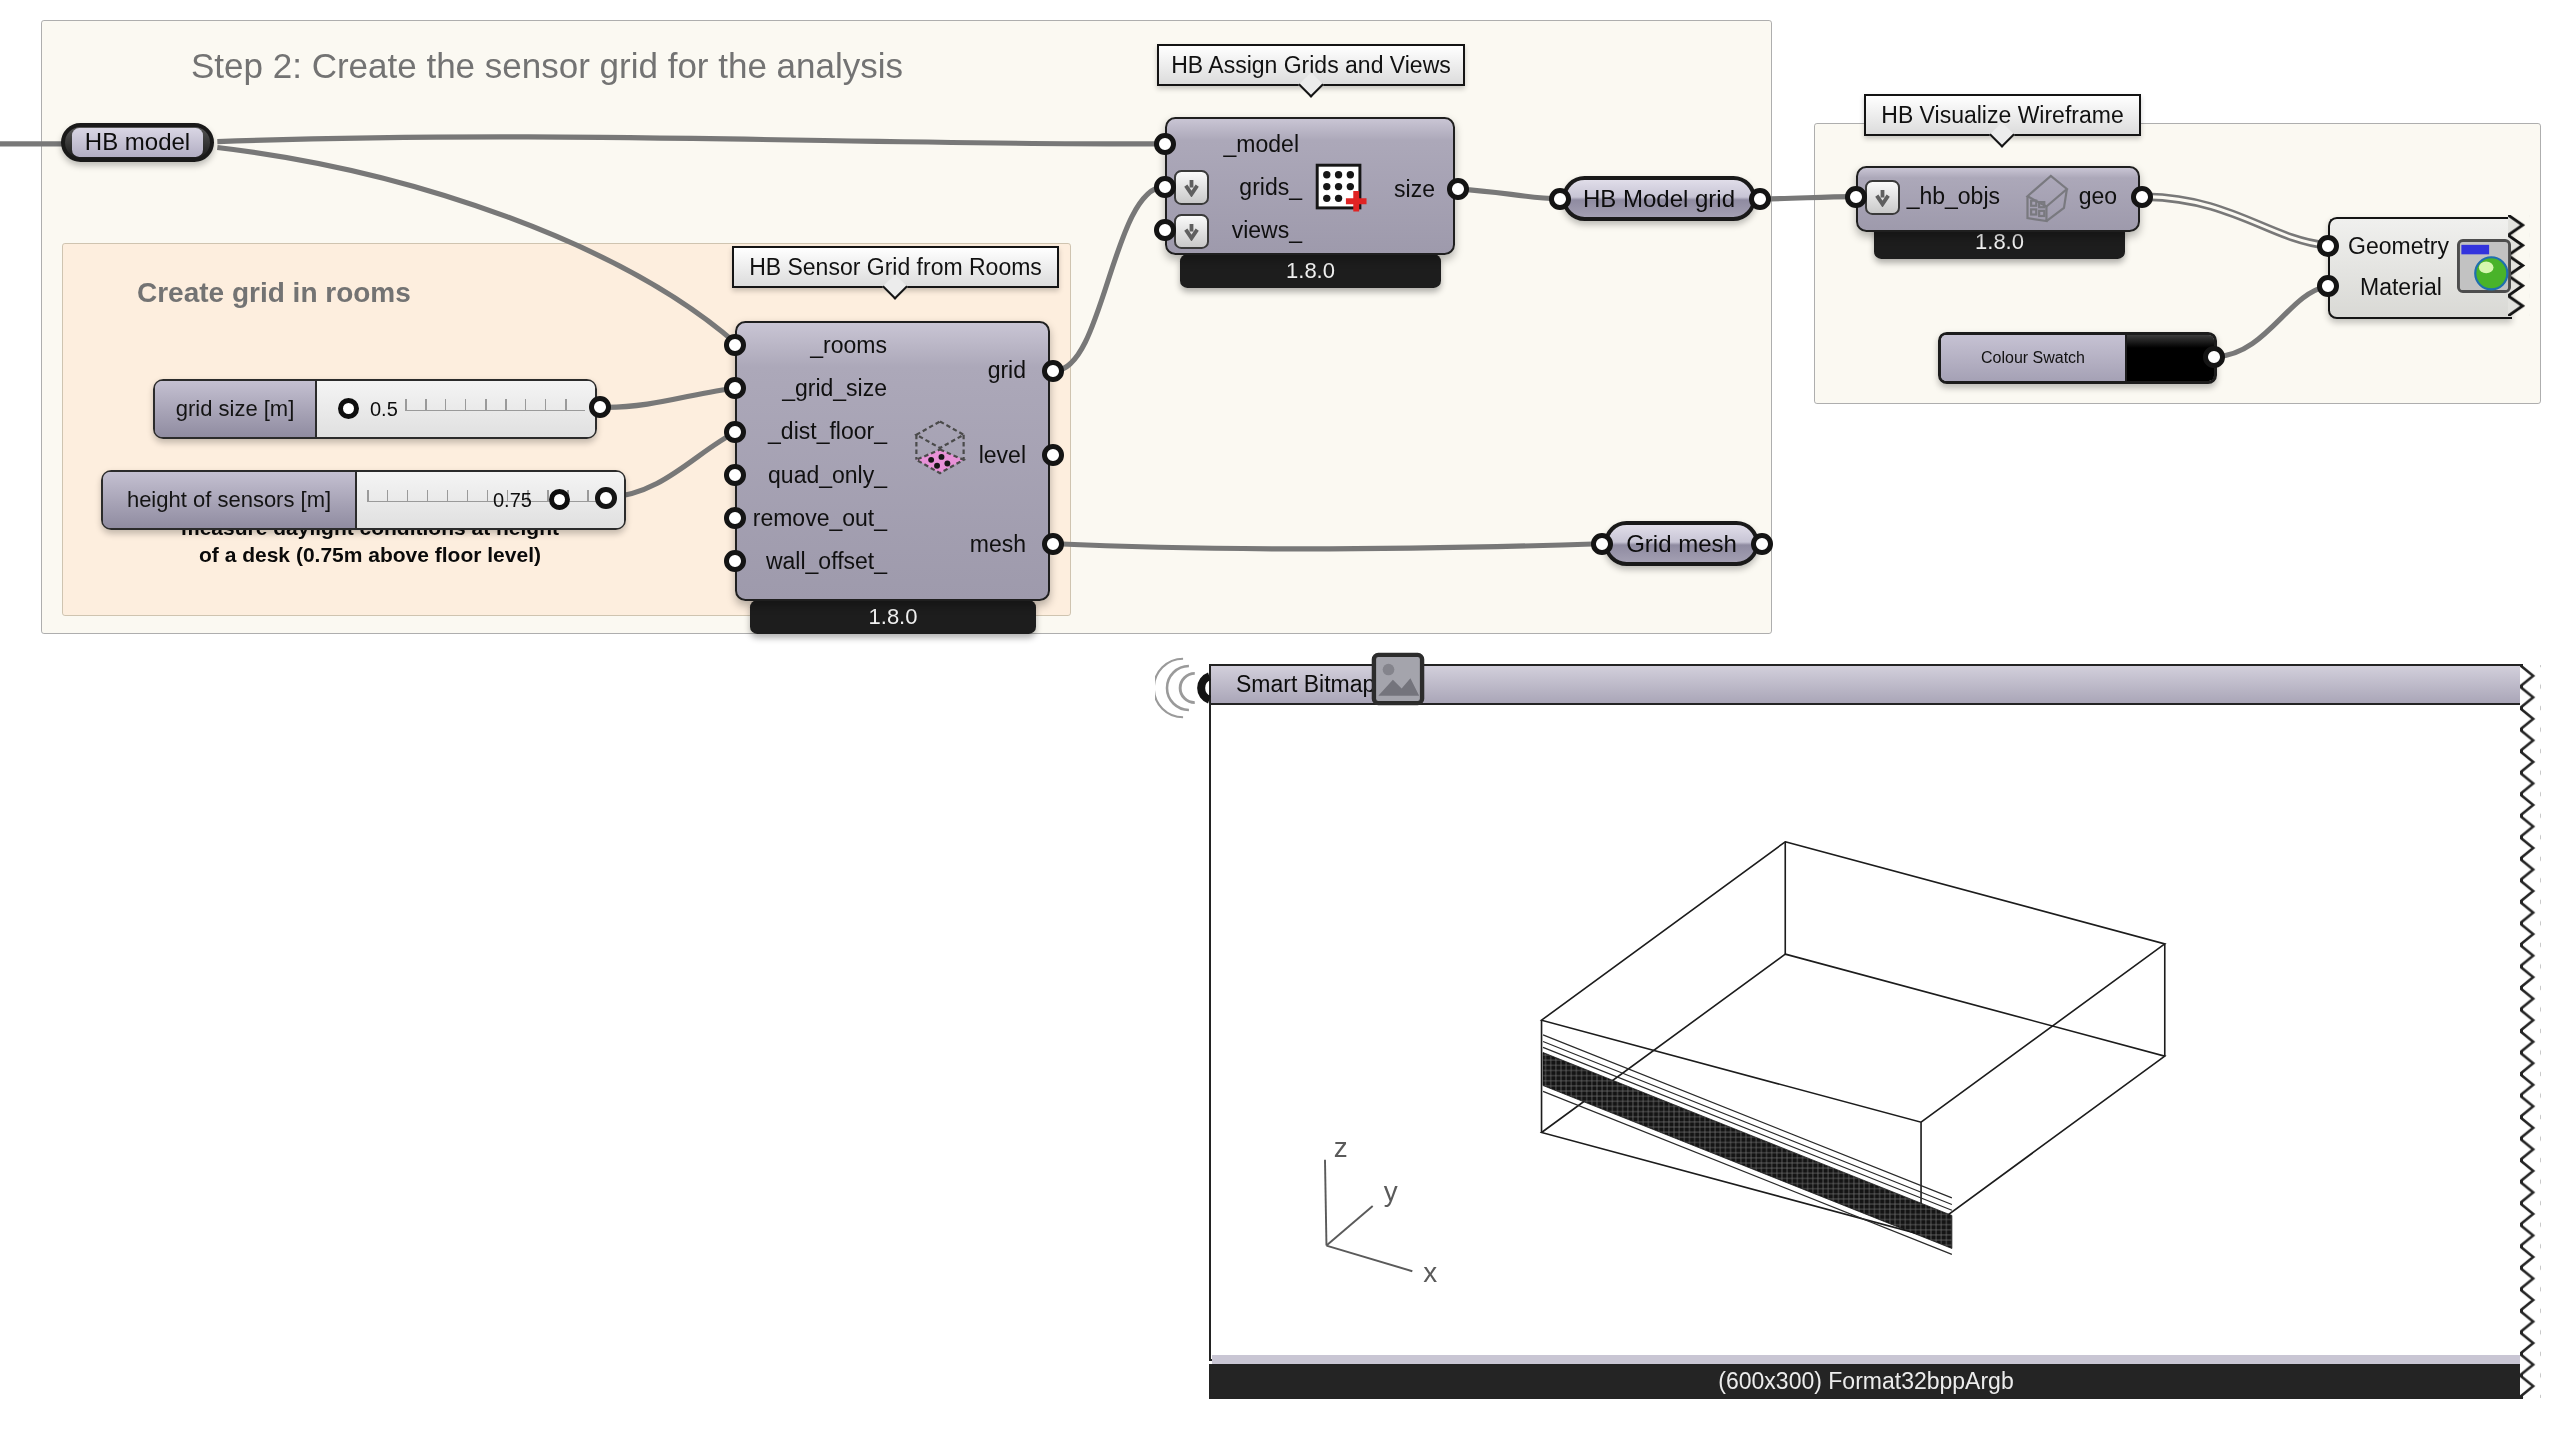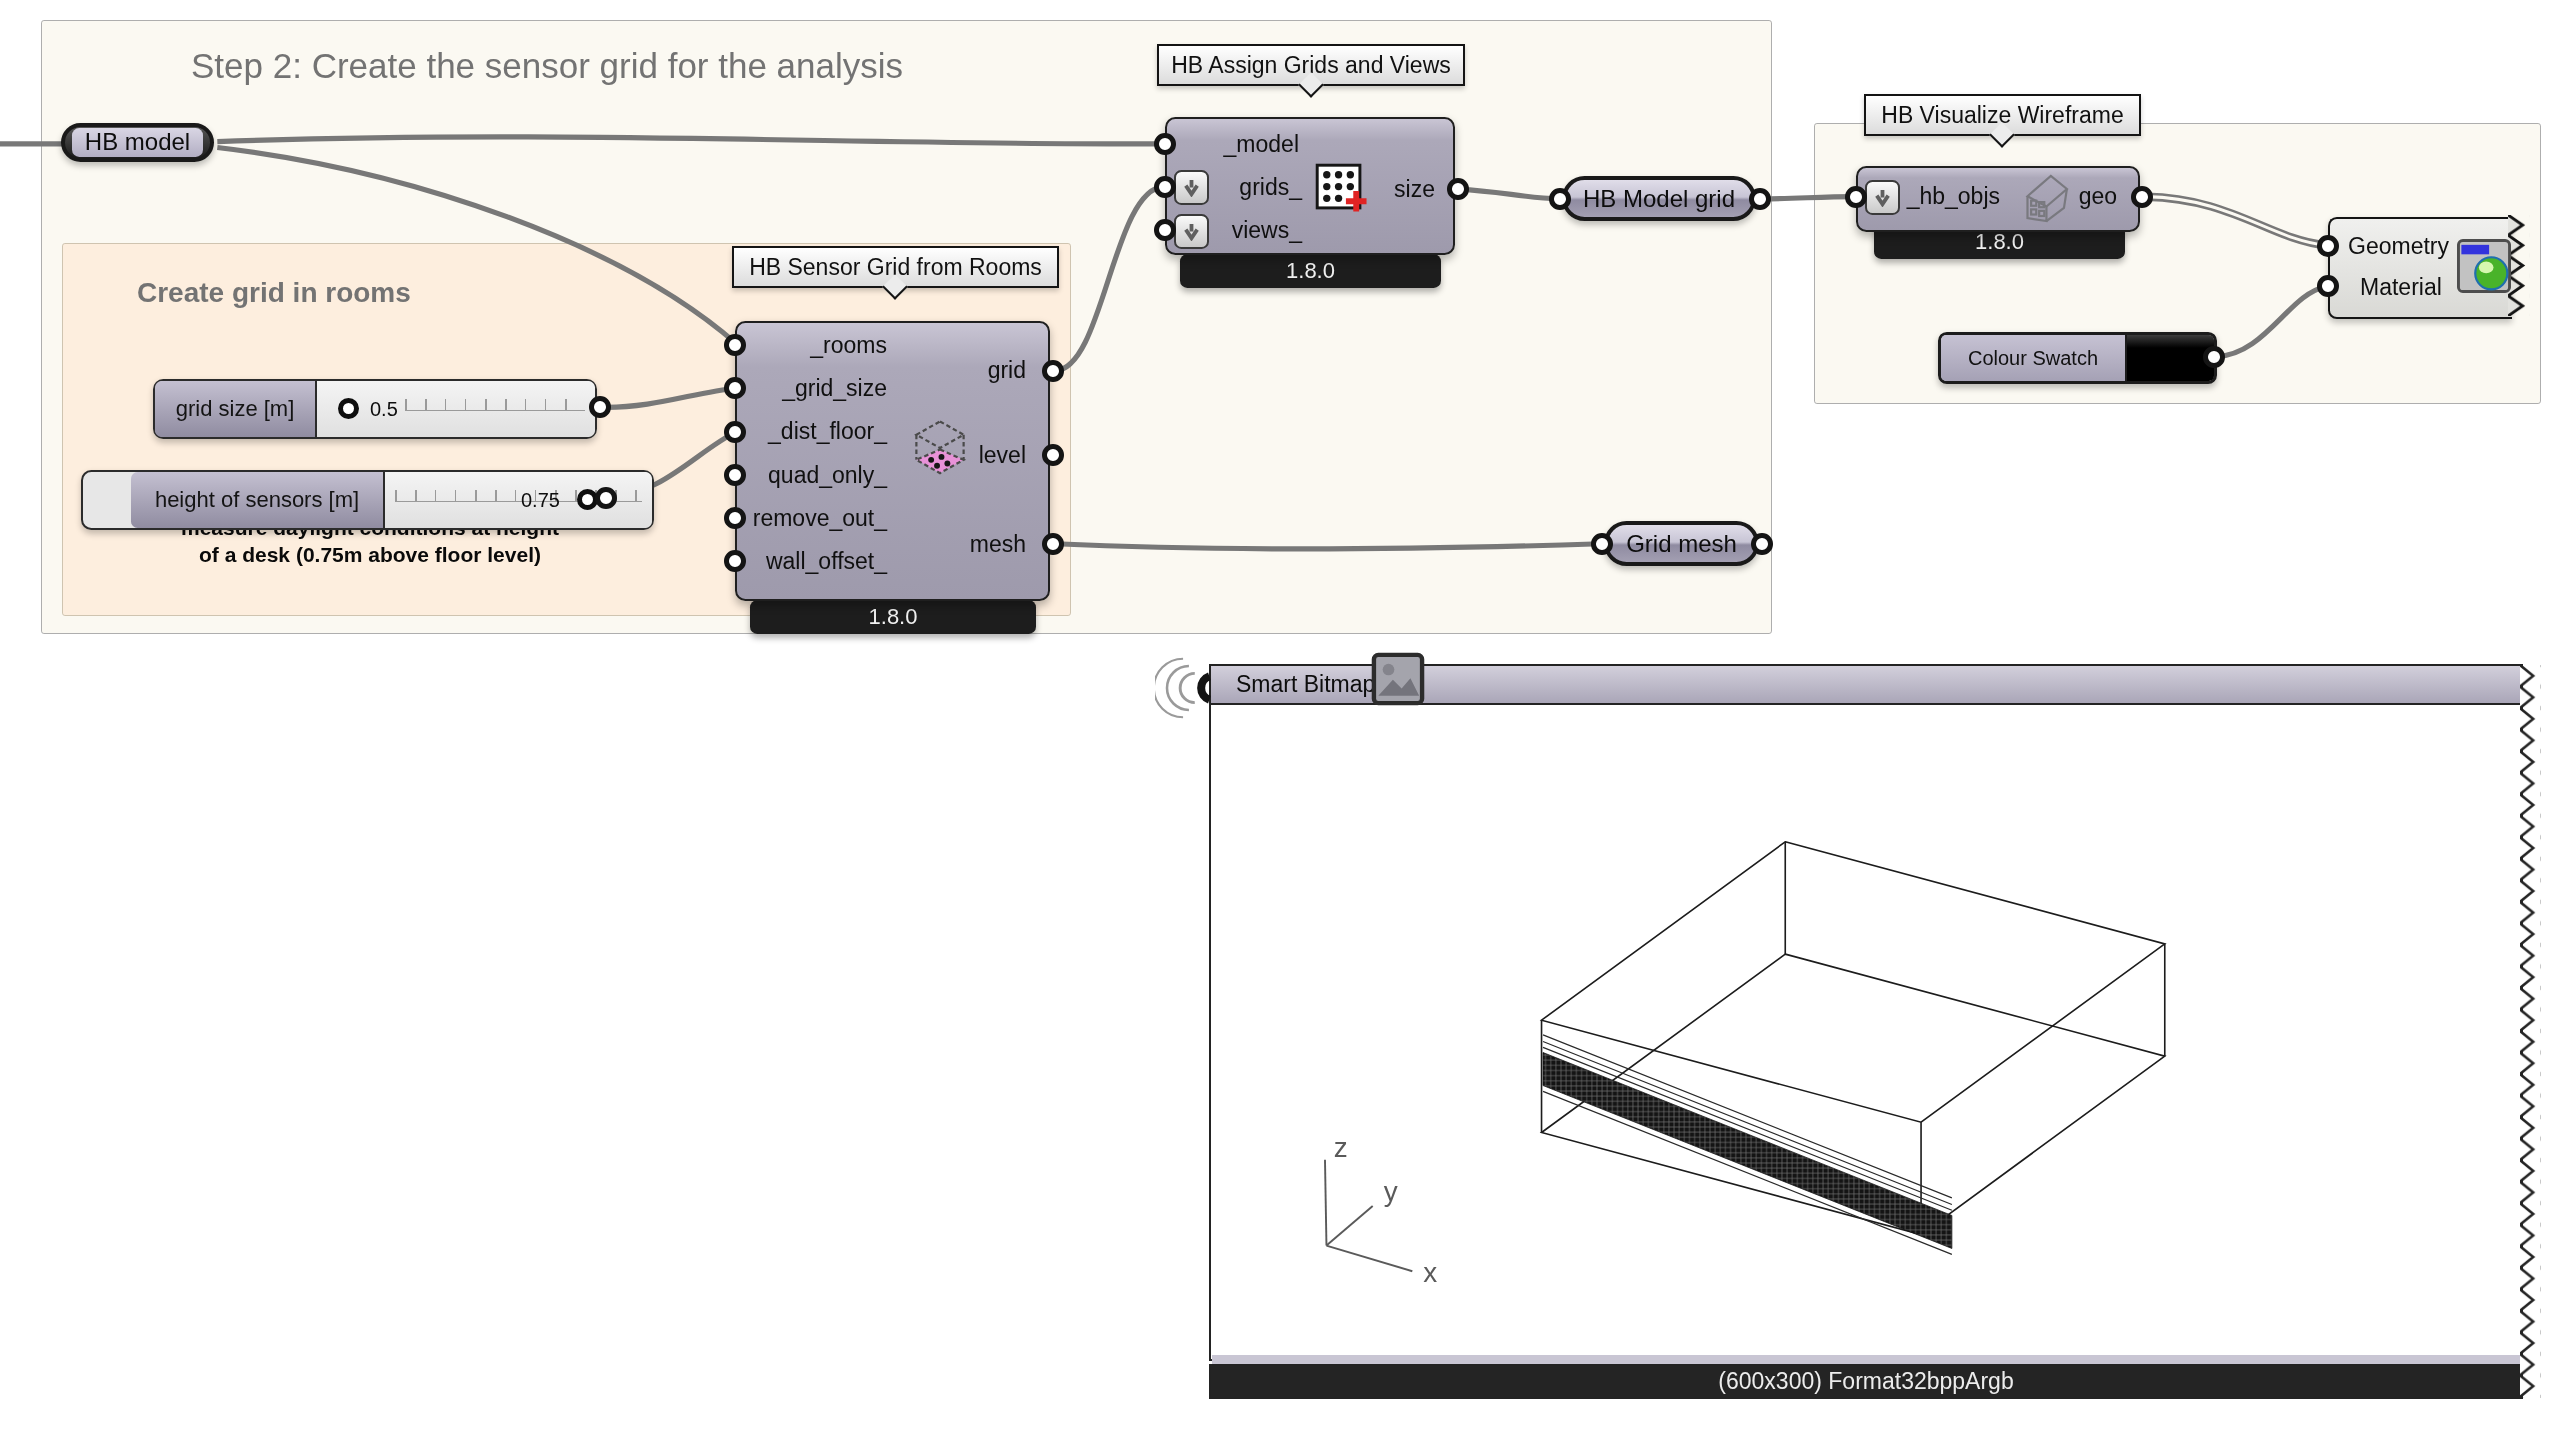--- a/index.html
+++ b/index.html
@@ -87,21 +87,21 @@
 
   <div class="slider" style="left:153px;top:379px;width:440px;">
     <div class="label" style="width:160px;">grid size [m]</div>
     <div class="track">
       <div class="ticks" style="left:88px;right:10.3px;"></div>
       <div class="knob" style="left:20.5px;"></div>
       <div class="slider-value" style="left:53px;">0.5</div>
     </div>
   </div>
 
-  <div class="slider" style="left:81px;top:470px;width:521px;padding-left:48px;">
+  <div class="slider" style="left:101px;top:470px;width:521px;">
     <div class="label" style="width:252px;">height of sensors [m]</div>
     <div class="track">
       <div class="ticks" style="left:10.3px;right:10.3px;"></div>
       <div class="slider-value" style="left:136px;">0.75</div>
       <div class="knob" style="left:192px;"></div>
     </div>
   </div>
   <div class="grip" style="left:589px;top:396px;"></div>
   <div class="grip" style="left:595px;top:487px;"></div>
 
@@ -223,21 +223,21 @@
       <rect x="19" y="42" width="7" height="7"></rect>
         <rect x="30" y="44" width="7" height="7"></rect>
       <rect x="19" y="54" width="7" height="7"></rect>
         <rect x="30" y="56" width="7" height="7"></rect>
     </g>
   </svg>
 
   <div style="position:absolute;left:1938px;top:332px;width:273px;height:46px;border:3.7px solid #1c1c1c;
               border-radius:8.8px;display:flex;box-shadow:0 3.7px 6.6px rgba(0,0,0,.25);z-index:7;">
     <div style="flex:1;background:linear-gradient(180deg,#c6c2d3 0%,#a5a1b5 100%);display:flex;align-items:center;
-                justify-content:center;font-size:20px;border-radius:5.1px 0 0 5.1px;border-right:2.9px solid #1c1c1c;">Colour Swatch</div>
+                justify-content:center;font-size:16px;border-radius:5.1px 0 0 5.1px;border-right:2.9px solid #1c1c1c;">Colour Swatch</div>
     <div style="width:87px;background:linear-gradient(180deg,#3c3c3c 0%,#000 28%,#000 100%);border-radius:0 5.1px 5.1px 0;"></div>
   </div>
   <div class="grip" style="left:2203px;top:346px;"></div>
 
   <div style="position:absolute;left:2328px;top:217px;width:182px;height:98px;border:2.9px solid #141414;
               border-right:none;border-radius:8.8px 0 0 8.8px;z-index:6;
               background:linear-gradient(180deg,#f0f0ee 0%,#d9d9d5 100%);box-shadow:0 3.7px 6.6px rgba(0,0,0,.22);"></div>
   <svg class="icon" style="left:2508px;top:215px;" width="22" height="101" viewBox="0 0 30 138">
     <defs>
       <pattern id="pzz" patternUnits="userSpaceOnUse" width="30" height="27.6">

